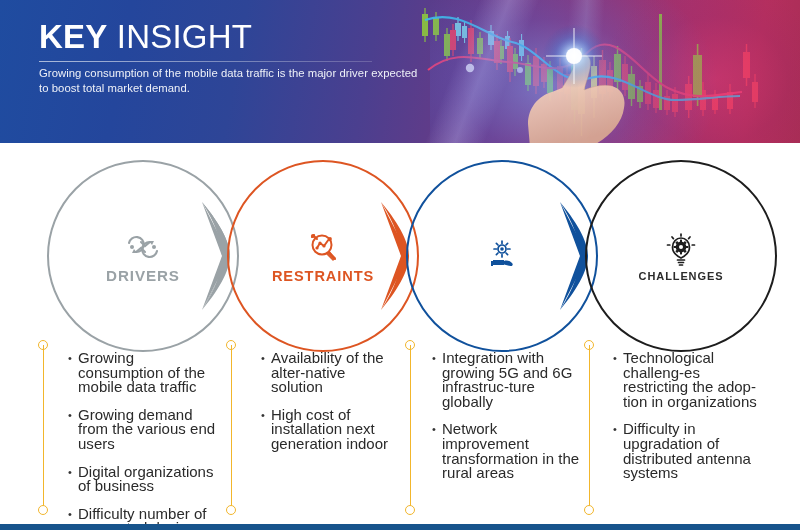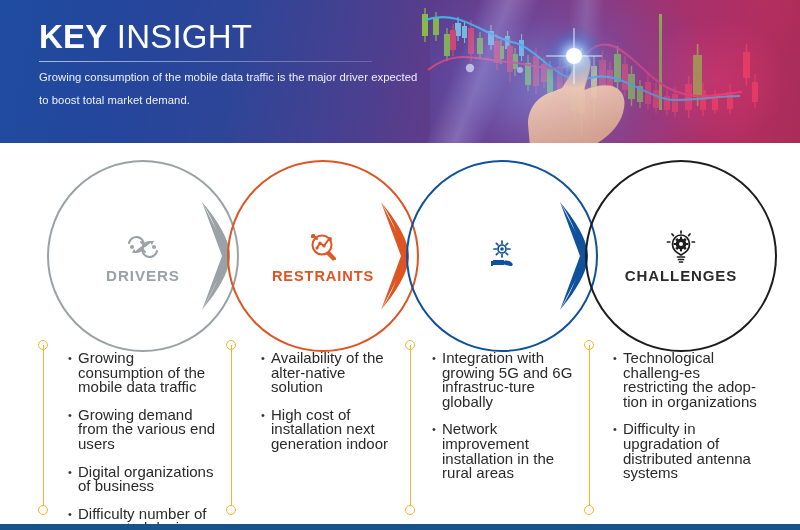--- a/index.html
+++ b/index.html
@@ -49,21 +49,21 @@
     white-space:nowrap;
   }
   .hdr-title .b { font-weight:bold; }
   .hdr-title .l { font-weight:normal; }
   .hdr-rule {
     position:absolute; left:39px; top:61px; width:333px; height:1px;
     background:linear-gradient(90deg, rgba(255,255,255,.62), rgba(255,255,255,.18));
   }
   .hdr-sub {
     position:absolute; left:39px; top:66px; width:380px;
-    color:#eef1f8; font-size:11.3px; line-height:23px; letter-spacing:.05px;
+    color:#eef1f8; font-size:11.3px; line-height:15px; letter-spacing:.05px;
   }
 
   
   .stage { position:absolute; left:0; top:143px; width:800px; height:387px; }
 
   .node { position:absolute; top:17px; width:192px; height:192px; }
   .node .ring {
     position:absolute; left:0; top:0; width:192px; height:192px;
     border-radius:50%; border:2px solid #9aa2a6; background:transparent;
   }
@@ -72,21 +72,21 @@
     display:flex; flex-direction:column; align-items:center; justify-content:center;
   }
   .node .icon { width:44px; height:38px; display:block; margin-bottom:1px; }
   .node .cap {
     font-size:15.2px; font-weight:bold; letter-spacing:.9px; white-space:nowrap;
   }
 
   .n1 { left:47px; }   .n1 .ring { border-color:#9aa2a6; }  .n1 .cap { color:#9aa2a6; }
   .n2 { left:227px; }  .n2 .ring { border-color:#dd5522; }  .n2 .cap { color:#dd5522; font-size:14.6px; }
   .n3 { left:406px; }  .n3 .ring { border-color:#10519c; }  .n3 .cap { color:#10519c; font-size:14.2px; }
-  .n4 { left:585px; }  .n4 .ring { border-color:#1d1d1d; }  .n4 .cap { color:#2b2b2b; font-size:15px; }
+  .n4 { left:585px; }  .n4 .ring { border-color:#1d1d1d; }  .n4 .cap { color:#2b2b2b; font-size:11px; }
 
   .arrow { position:absolute; top:57px; width:52px; height:112px; }
 
   
   .divider { position:absolute; top:197px; width:11px; height:175px; }
   .divider .vline {
     position:absolute; left:5px; top:5px; width:1px; height:165px; background:#f2b62c;
   }
   .divider .knob {
     position:absolute; left:0px; width:10px; height:10px;
@@ -438,21 +438,21 @@
       </div>
     </div>
 
     <div class="col c3">
       <div class="bullet">
         <span class="dot">•</span>
         <span class="txt">Integration with growing 5G and 6G infrastruc-ture globally</span>
       </div>
       <div class="bullet">
         <span class="dot">•</span>
-        <span class="txt">Network improvement installation in the rural areas</span>
+        <span class="txt">Network improvement transformation in the rural areas</span>
       </div>
     </div>
 
     <div class="col c4">
       <div class="bullet">
         <span class="dot">•</span>
         <span class="txt">Technological challeng-es restricting the adop-tion in organizations</span>
       </div>
       <div class="bullet">
         <span class="dot">•</span>

